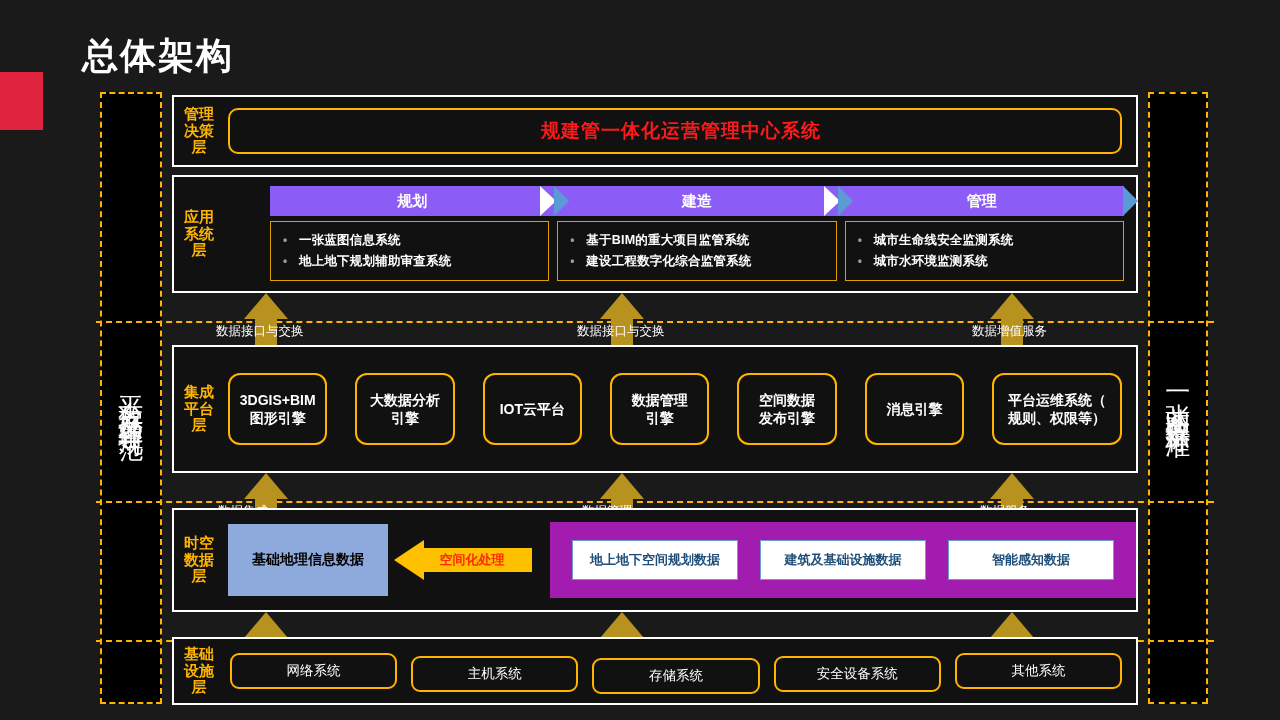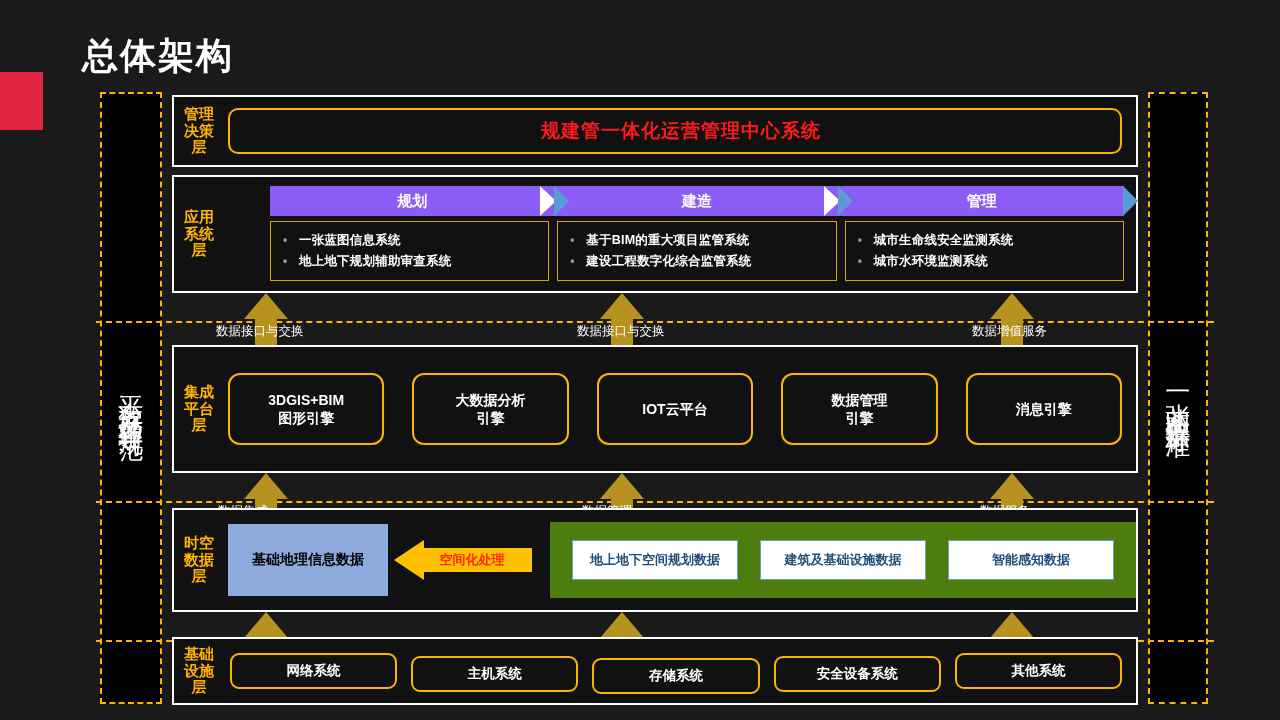--- a/index.html
+++ b/index.html
@@ -129,37 +129,37 @@
     position: absolute; left: 0; top: 0; width: 0; height: 0;
     border-top: 20px solid transparent; border-bottom: 20px solid transparent;
     border-right: 30px solid #ffc000;
   }
   .left-arrow .lbl {
     position: absolute; left: 18px; top: 0; right: 0; height: 40px;
     display: flex; align-items: center; justify-content: center;
     color: #ff2a00; font-weight: bold; font-size: 13px;
   }
   .data-panel {
-    margin-left: 18px; flex: 1; height: 76px; background: #4d7c0f;
+    margin-left: 18px; flex: 1; height: 76px; background: #a21caf;
     display: flex; align-items: center; gap: 22px; padding: 0 22px;
   }
   .data-card {
     flex: 1; height: 40px; background: #ffffff; border: 1px solid #6f9bd1;
     display: flex; align-items: center; justify-content: center;
     color: #1f4e79; font-weight: bold; font-size: 13px;
   }
 
   
   #layer-infra { top: 637px; height: 68px; }
   .infra-boxes { flex: 1; display: flex; gap: 14px; padding: 0 14px 0 6px; align-items: center; }
   .infra-box {
     flex: 1; height: 36px;
     border: 2px solid #ffb400; border-radius: 9px; background: #111111;
     display: flex; align-items: center; justify-content: center;
-    color: #ffffff; font-weight: bold; font-size: 13.5px;
+    color: #ffffff; font-weight: normal; font-size: 13.5px;
   }
   .infra-box:nth-child(2) { margin-top: 5px; border-radius: 9px; }
   .infra-box:nth-child(3) { margin-top: 10px; }
   .infra-box:nth-child(4) { margin-top: 5px; }
 
   
   .band { position: absolute; left: 172px; width: 966px; height: 58px; }
   #band-1 { top: 293px; }
   #band-2 { top: 473px; }
   #band-3 { top: 612px; }
@@ -277,21 +277,23 @@
   </div>
 
   <div class="layer" id="layer-platform">
     <div class="layer-label">集成<br>平台<br>层</div>
     <div class="layer-body">
       <div class="plat-boxes">
         <div class="plat-box">3DGIS+BIM<br>图形引擎</div>
         <div class="plat-box">大数据分析<br>引擎</div>
         <div class="plat-box">IOT云平台</div>
         <div class="plat-box">数据管理<br>引擎</div>
+        <div class="plat-box">空间数据<br>发布引擎</div>
         <div class="plat-box">消息引擎</div>
+        <div class="plat-box wide">平台运维系统（<br>规则、权限等）</div>
       </div>
     </div>
   </div>
 
   <div class="band" id="band-2">
     <div class="band-dash"></div>
     <div class="up-arrow" style="left:72px;">
       <div class="head"></div>
         <div class="stem"></div>
     </div>

